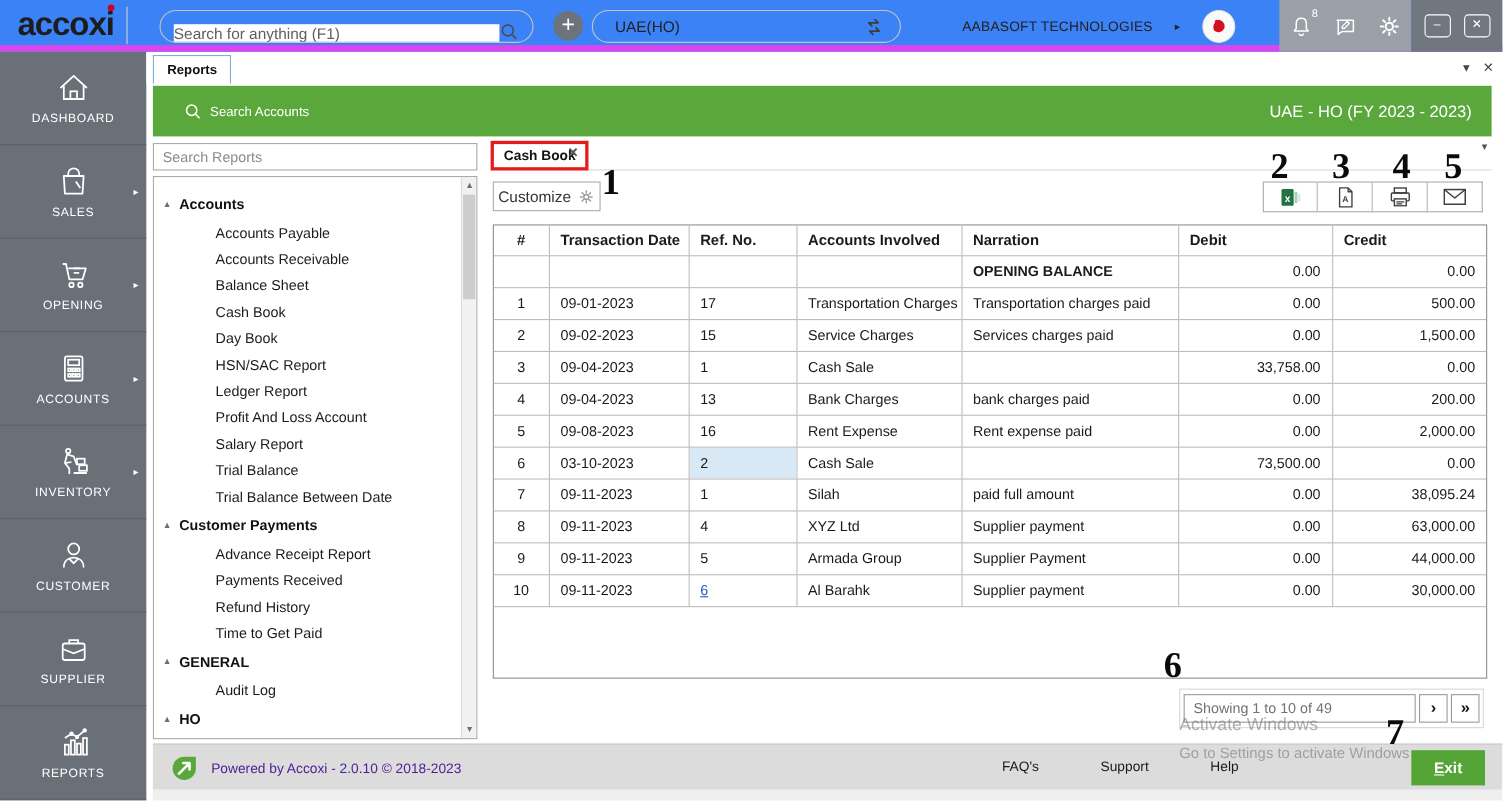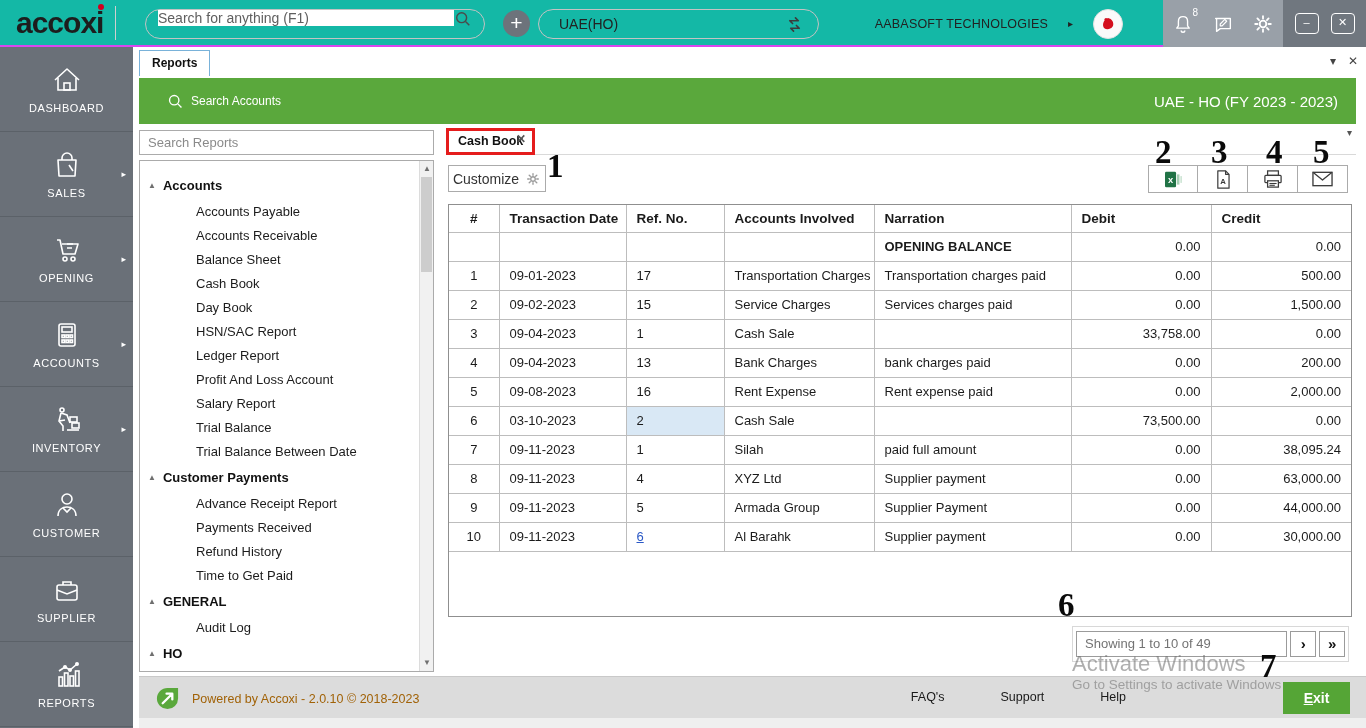--- a/index.html
+++ b/index.html
@@ -1,25 +1,25 @@
 <!DOCTYPE html>
 <html><head>
 <meta charset="utf-8">
 <style>
   * { margin:0; padding:0; box-sizing:border-box; }
   html,body { width:1366px; height:728px; font-family:"Liberation Sans", sans-serif; background:#fff; }
   #app { position:relative; width:1366px; height:728px; overflow:hidden; background:#fff; }
   svg { display:block; }
 
   
-  .topbar { position:absolute; left:0; top:0; width:1366px; height:47px; background:#14b8a6; border-bottom:2px solid #d946ef; }
+  .topbar { position:absolute; left:0; top:0; width:1366px; height:47px; background:#3b82f6; border-bottom:6px solid #d946ef; }
   .logo { position:absolute; left:16px; top:6px; font-size:30px; font-weight:800; letter-spacing:-1px; color:#1d1d1d; padding-right:12px; border-right:1px solid #cfcfcf; line-height:34px; }
   .logo .i-stem { position:relative; }
   .logo .i-dot { position:absolute; left:2px; top:-2px; width:6px; height:6px; background:#d2001f; border-radius:50%; }
-  .search-pill { position:absolute; left:145px; top:9px; width:340px; height:30px; border:1px solid #c3c3c3; border-radius:16px; display:flex; align-items:flex-start; padding:0 12px; }
+  .search-pill { position:absolute; left:145px; top:9px; width:340px; height:30px; border:1px solid #c3c3c3; border-radius:16px; display:flex; align-items:flex-end; padding:0 12px; }
   .search-pill input { border:none; outline:none; flex:1; font-size:14px; color:#333; font-family:inherit; }
   .search-pill input::placeholder { color:#5f5f5f; }
   .plus-btn { position:absolute; left:503px; top:10px; width:27px; height:27px; border-radius:50%; background:#6d737b; color:#fff; font-size:21px; line-height:25px; text-align:center; cursor:pointer; }
   .branch-pill { position:absolute; left:538px; top:9px; width:281px; height:30px; border:1px solid #c3c3c3; border-radius:16px; display:flex; align-items:center; padding:0 14px 0 20px; }
   .branch-pill .txt { flex:1; font-size:14px; color:#222; }
   .org-row { position:absolute; right:243px; top:0; height:47px; display:flex; align-items:center; gap:20px; }
   .org-name { font-size:12.5px; color:#222; letter-spacing:.2px; }
   .org-caret { font-size:10px; color:#222; }
   .avatar { width:30px; height:30px; border-radius:50%; background:#fafafa; border:1px solid #e2e2e2; display:flex; align-items:center; justify-content:center; }
   .icon-tray { position:absolute; right:83px; top:0; width:120px; height:47px; background:#99a0a8; display:flex; align-items:center; justify-content:space-around; }
@@ -82,31 +82,31 @@
   .opening { font-weight:bold; }
 
   
   .pager { position:absolute; left:1072px; top:626px; width:277px; height:36px; border:1px solid #d8d8d8; background:#fff; display:flex; align-items:center; padding:0 3px; gap:3px; }
   .pager .info { width:213px; height:26px; border:1px solid #9b9b9b; font-size:13px; color:#737373; line-height:24px; padding-left:8px; background:#fff; }
   .pg-btn { width:26px; height:26px; border:1px solid #9b9b9b; background:#fff; font-size:15px; font-weight:bold; color:#111; text-align:center; line-height:24px; cursor:pointer; }
 
   
   .footer { position:absolute; left:139px; top:676px; width:1227px; height:42px; background:#dcdcdc; border-top:1px solid #c9c9c9; }
   .powered { position:absolute; left:16px; top:9px; display:flex; align-items:center; gap:12px; }
-  .powered .txt { font-size:12.5px; color:#a16207; }
+  .powered .txt { font-size:12.5px; color:#4c1d95; }
   .foot-links { position:absolute; right:240px; top:13px; display:flex; gap:20px; }
   .foot-links span { font-size:12.5px; color:#1a1a1a; cursor:pointer;padding-left:36px; }
   .exit-btn { position:absolute; right:16px; top:5px; width:67px; height:32px; background:#55a536; color:#fff; font-size:14px; font-weight:bold; text-align:center; line-height:32px; cursor:pointer; }
   .exit-btn::first-letter { text-decoration:underline; }
   .bottom-strip { position:absolute; left:139px; top:718px; width:1227px; height:10px; background:#efefef; }
 
   
   .anno { position:absolute; font-family:"Liberation Serif", serif; font-weight:bold; font-size:33px; color:#0a0a0a; z-index:30; line-height:1; }
   .watermark { position:absolute; z-index:25; color:rgba(110,110,110,.55); pointer-events:none; }
-  .wm1 { left:1072px; top:651px; font-size:22px;text-align:right; }
+  .wm1 { left:1072px; top:651px; font-size:16px;text-align:right; }
   .wm2 { left:1072px; top:677px; font-size:13.5px; }
 </style>
 </head>
 <body>
 
 <div id="app">
 
   <div class="topbar">
     <div class="logo">
       <span><span>accox</span><span class="i-stem">i<span class="i-dot"></span></span></span>

